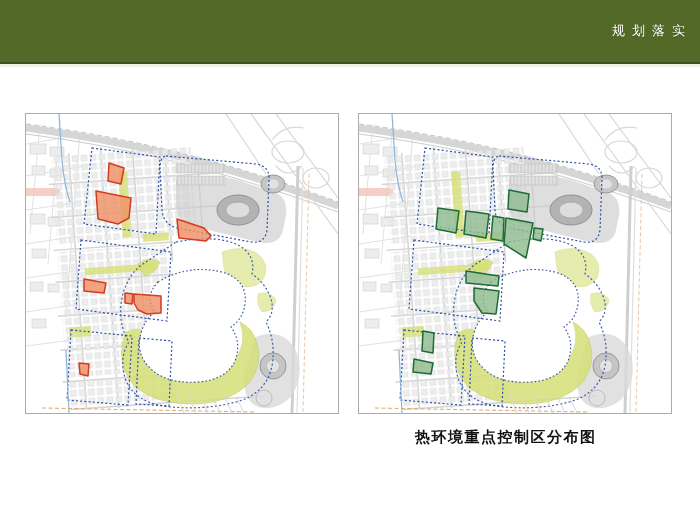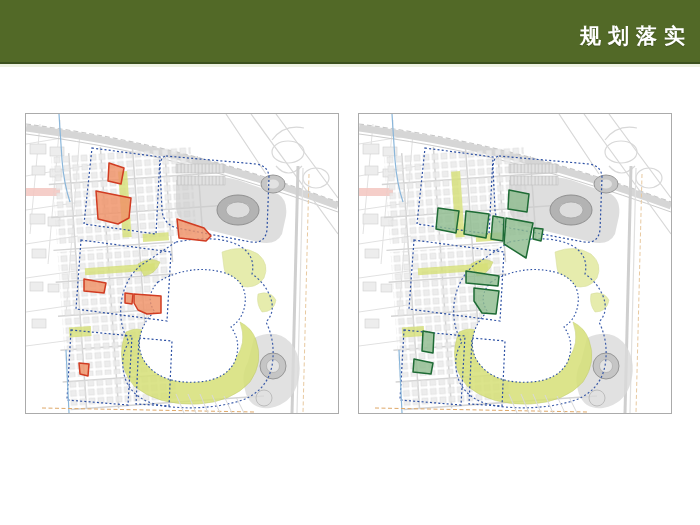--- a/index.html
+++ b/index.html
@@ -2,21 +2,21 @@
 <html style="--header-bg: #526927; --header-text: #ffffff; --caption-text: #111111; --wind-zone-fill: #ef9166; --wind-zone-stroke: #d13c22; --thermal-zone-fill: #8fbc8f; --thermal-zone-stroke: #1e6b35; --district-boundary: #2b4fa3; --park-green: #d6e077; --lake-fill: #ffffff;"><head>
 <meta charset="utf-8">
 <style>
   html,body{margin:0;padding:0;background:#fff;}
   .page{position:relative;width:700px;height:525px;background:#ffffff;overflow:hidden;
         font-family:"Liberation Sans",sans-serif;}
   .header{position:absolute;left:0;top:0;width:700px;height:62px;
           background:var(--header-bg,#526927);border-bottom:2px solid #3c511e;}
   .header::after{content:"";position:absolute;left:0;top:64px;width:700px;height:3px;background:#eef2e3;}
   .header-title{position:absolute;right:8px;top:22px;color:var(--header-text,#fff);
-          font-family:"DejaVu Serif",serif;font-weight:bold;font-size:21px;
+          font-family:"DejaVu Serif",serif;font-weight:normal;font-size:13px;
           letter-spacing:7px;text-shadow:0 1px 1px rgba(0,0,0,.25);}
   .map-panel{position:absolute;top:113px;width:312px;height:299px;background:#fff;
           border:1px solid #ababab;box-sizing:content-box;}
   .map-panel.left{left:25px;}
   .map-panel.right{left:358px;}
   .map-svg{display:block;width:312px;height:299px;}
   .zones polygon{fill-opacity:.82;stroke-width:1.5;stroke-linejoin:round;}
   .caption{position:absolute;top:428px;font-size:15px;font-weight:bold;
           color:var(--caption-text,#111);letter-spacing:1.5px;}
   .caption.left{left:55px;}
@@ -164,14 +164,15 @@
           <polygon points="175,114 184,115 182,127 174,125"></polygon>
           <polygon points="107,157 140,162 139,172 107,169"></polygon>
           <polygon points="115,174 140,177 137,200 123,199 115,187"></polygon>
           <polygon points="64,217 75,219 74,239 63,237"></polygon>
           <polygon points="55,245 74,249 72,260 54,258"></polygon>
         </g>
       </g>
     </svg>
   </div>
 
+  <div class="caption right">热环境重点控制区分布图</div>
 
 </div>
 
 </body></html>

